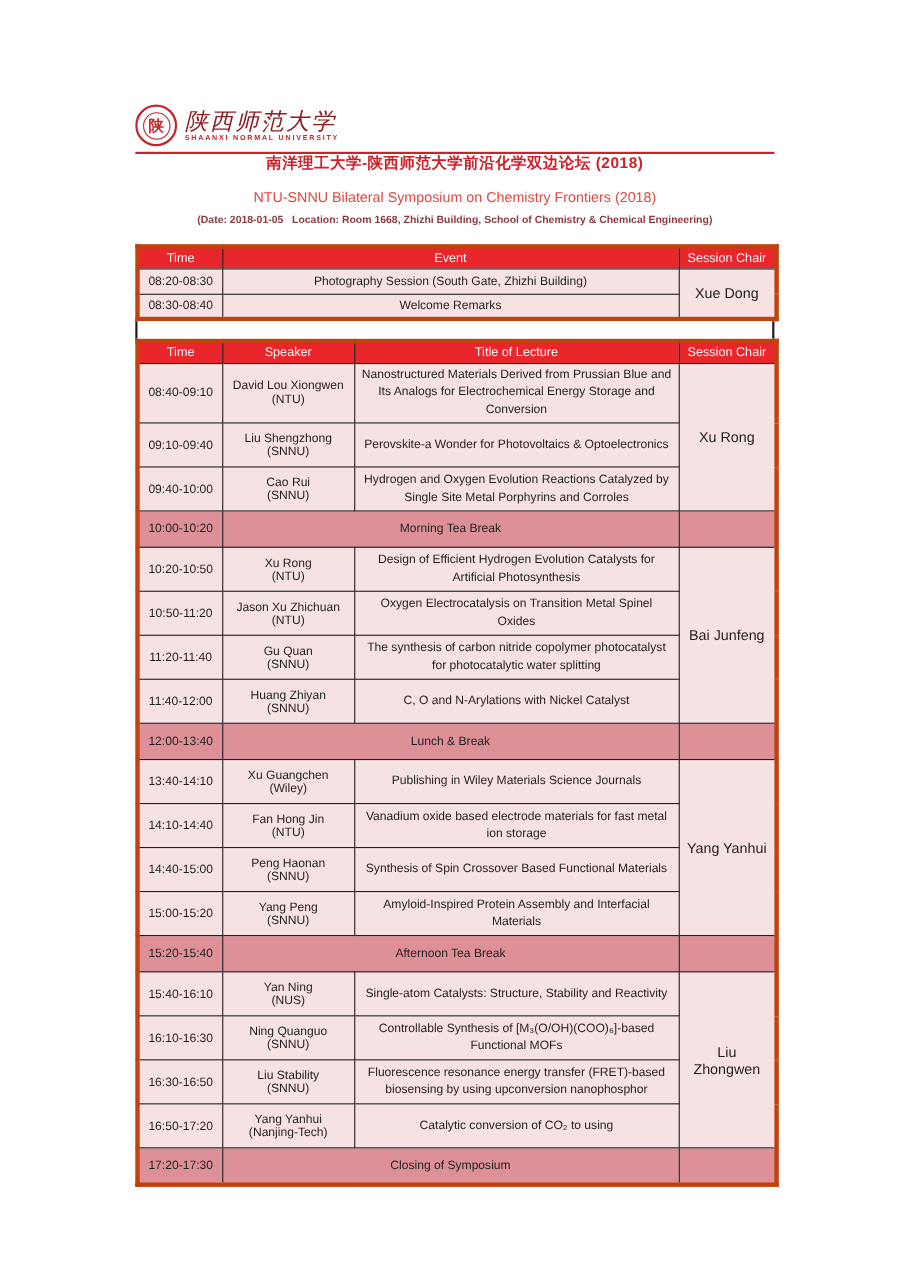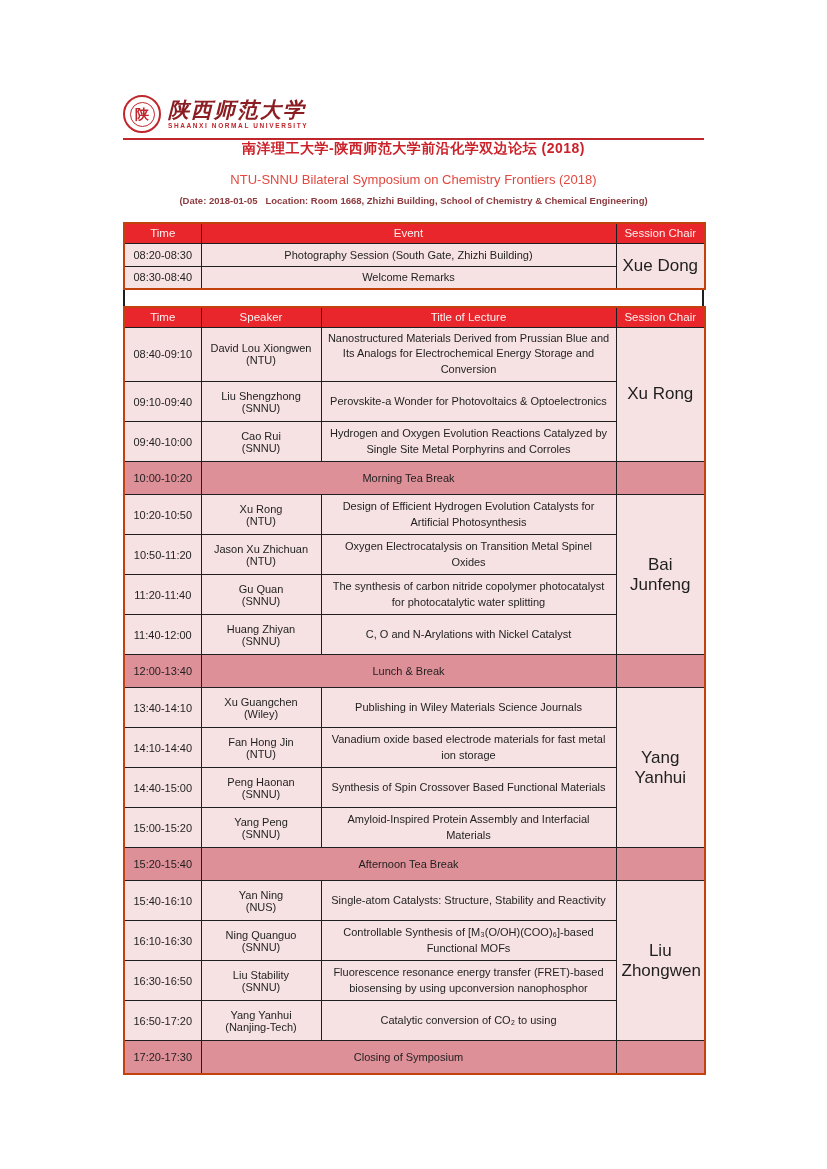--- a/index.html
+++ b/index.html
@@ -21,21 +21,21 @@
     flex: 0 0 auto;
   }
   .seal-inner {
     width: 25px; height: 25px; border-radius: 50%;
     border: 1.5px solid #c0272d; display: flex; align-items: center; justify-content: center;
   }
   .seal-char { color: #c0272d; font-size: 14px; font-weight: bold; line-height: 1; }
   .uni-names { display: flex; flex-direction: column; justify-content: center; }
   .uni-cn {
     font-family: "Liberation Serif", "DejaVu Serif", serif;
-    font-weight: bold; font-style: italic;
+    font-weight: normal; font-style: italic;
     font-size: 21px; line-height: 1.05; color: #8a1e22; letter-spacing: 2px;
   }
   .uni-en {
     font-size: 6.5px; font-weight: bold; color: #c0272d; letter-spacing: 1.6px; margin-top: 1px;
   }
   .red-rule { height: 2px; background: #c0272d; margin-top: 3px; }
 
   .title-cn {
     text-align: center;
     font-size: 14px; font-weight: bold; color: #cc2128; letter-spacing: 0.5px;
@@ -45,21 +45,21 @@
     font-size: 13px; font-weight: 500; color: #e2483f;
   }
   .meta-line {
     margin-top: 8px; text-align: center;
     font-size: 9.5px; font-weight: bold; color: #8d3a3e;
   }
 
   
   table {
     border-collapse: collapse; width: 581px; table-layout: fixed;
-    border: 2px solid #c2410c;
+    border: 4px solid #c2410c;
     padding-left: 16px;
   }
   .opening-table { margin-top: 16px; }
   td, th { border: 1px solid #1f1f1f; text-align: center; vertical-align: middle; }
   th {
     background: #e8262c; color: #fdf0f0; font-weight: normal;
     font-size: 11.5px; height: 20px;
   }
   td { background: #f6e1e3; font-size: 11px; padding: 3px 5px; }
 
@@ -70,21 +70,21 @@
     border-left: 2px solid #1f1f1f; border-right: 2px solid #1f1f1f;
     background: #ffffff;
   }
 
   .talk-row td { height: 40px; }
   .speaker-cell .aff { display: block; }
   .title-cell { line-height: 1.45; }
   .break-row td {
     background: #dd9098; height: 33px; font-size: 11px;
   }
-  .chair-cell { font-size: 17px; }
+  .chair-cell { font-size: 13px; }
 </style>
 </head>
 <body>
 
 <div class="page">
 
   <div class="logo-row">
     <div class="seal">
       <div class="seal-inner">
         <span class="seal-char">陕</span>

